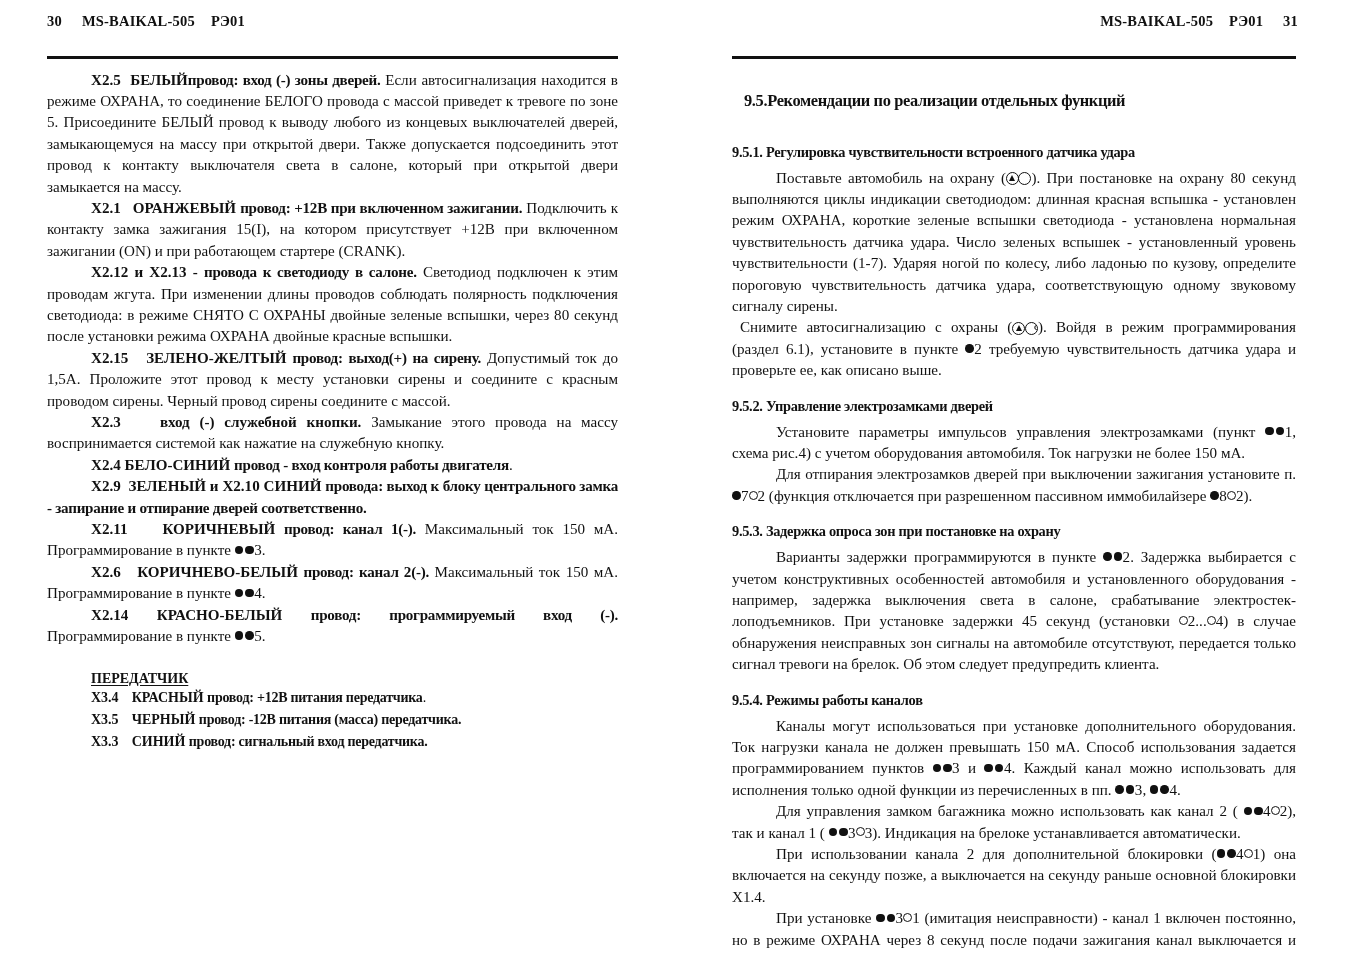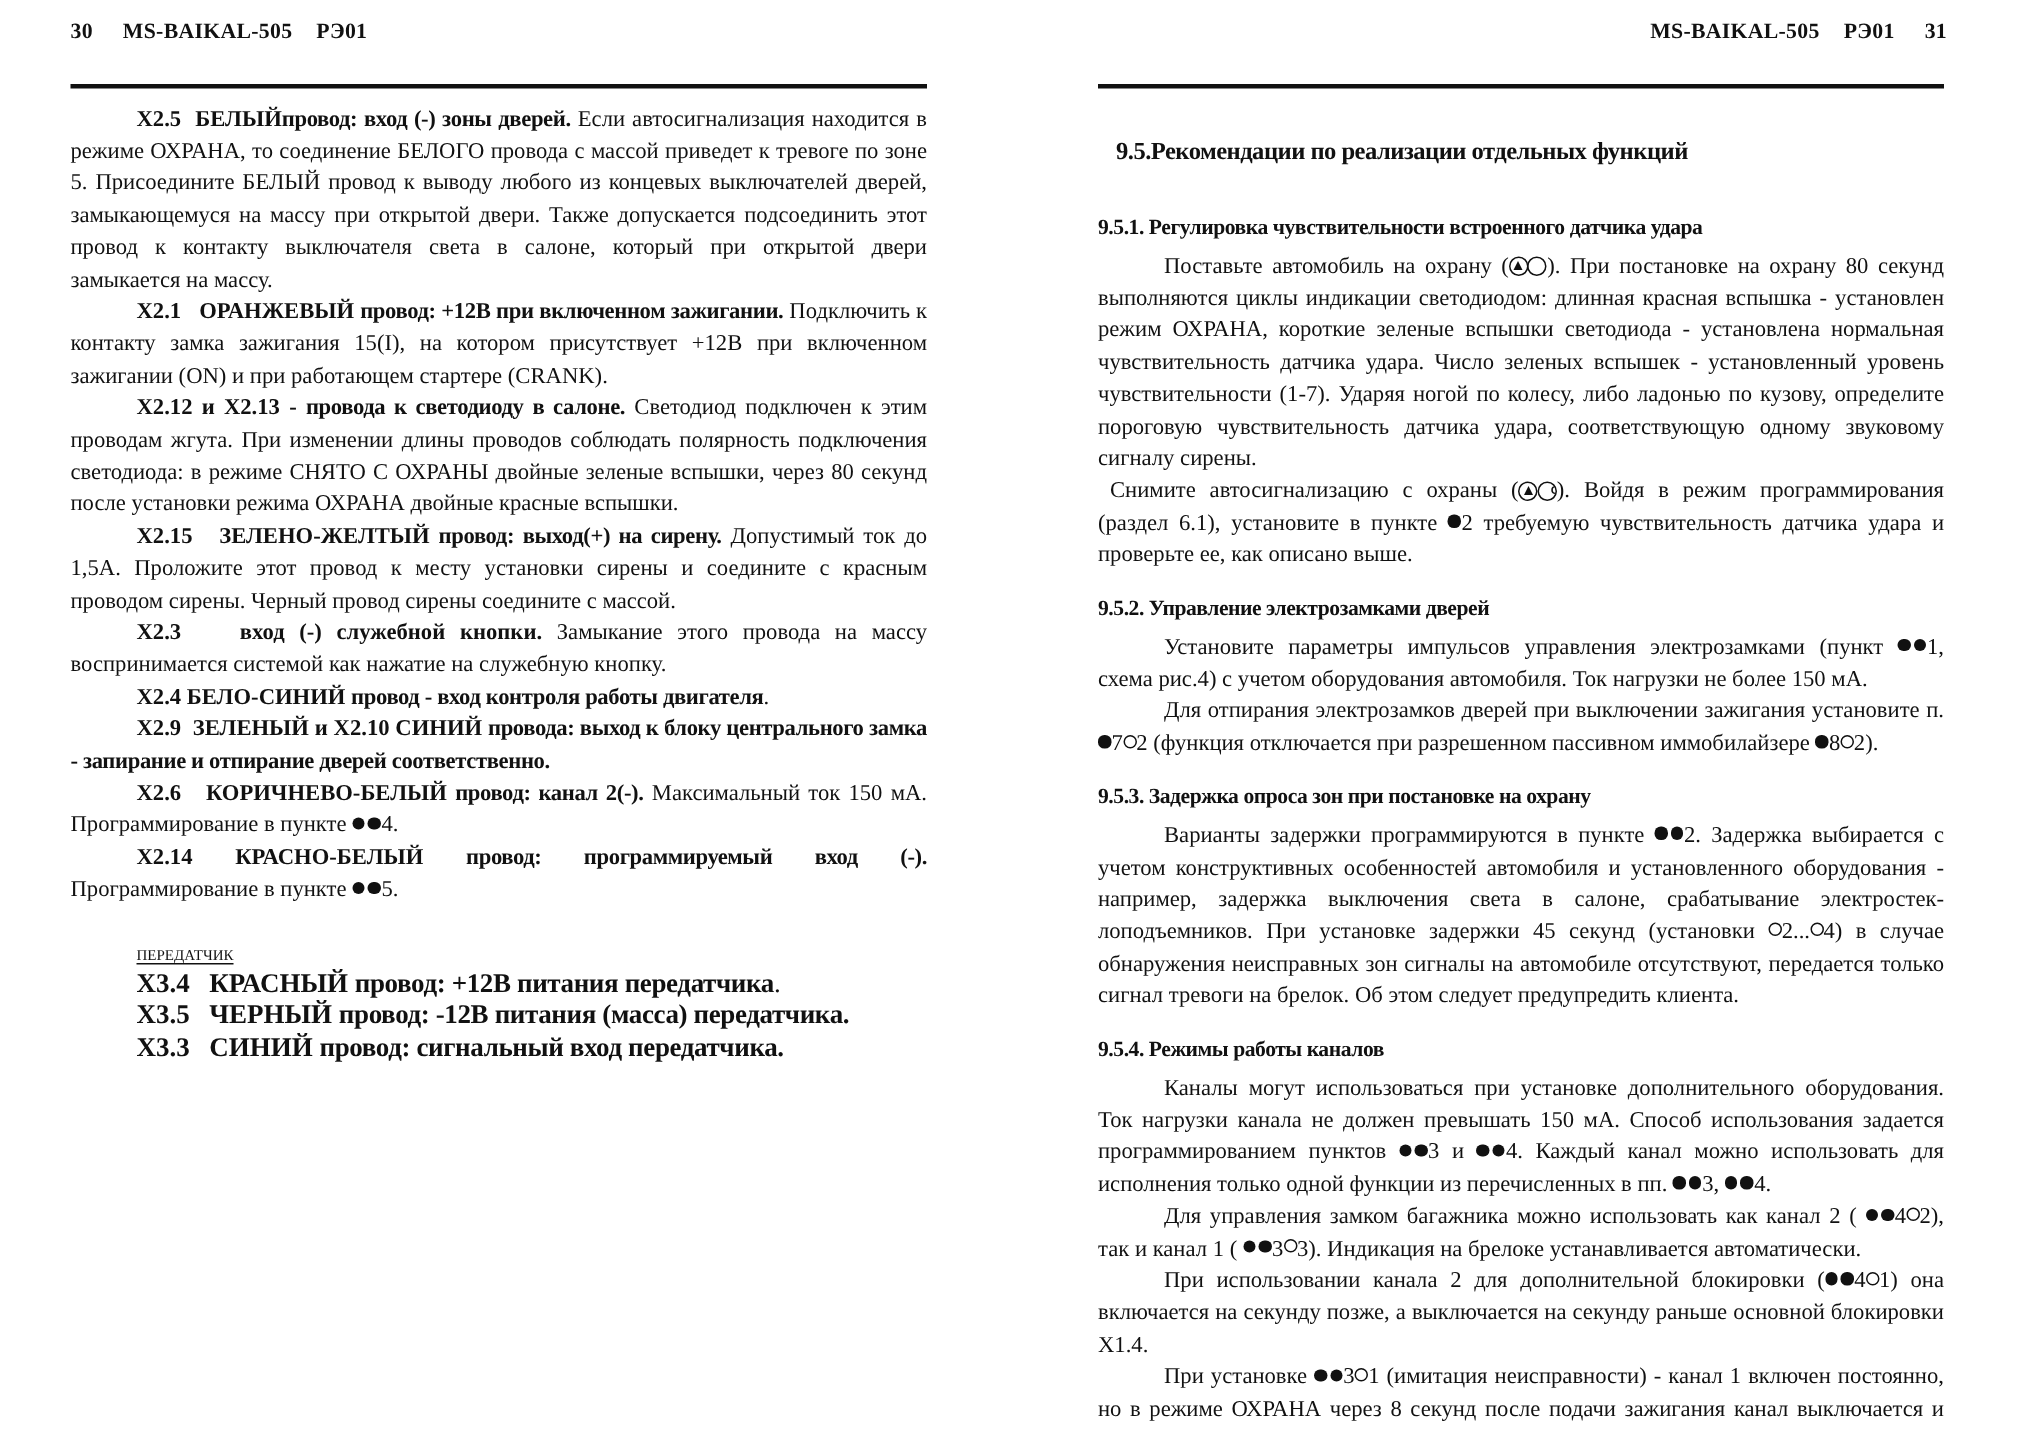--- a/index.html
+++ b/index.html
@@ -82,28 +82,28 @@
     letter-spacing: -0.3px;
     line-height: 20px;
   }
   .sp-6  { height: 6px; }
   .sp-8  { height: 8px; }
   .sp-14 { height: 14px; }
   .sp-18 { height: 18px; }
   .sp-22 { height: 22px; }
 
   .xmit-head {
-    font-weight: normal;
-    font-size: 10px;
+    font-weight: bold;
+    font-size: 14px;
     text-decoration: underline;
     text-underline-offset: 2px;
     display: inline-block;
   }
   .xmit-line {
-    font-size: 18px;
+    font-size: 14px;
     line-height: 21.6px;
     font-weight: bold;
     white-space: nowrap;
   }
   .xmit-gap { display: inline-block; width: 13px; }
 
   
   .dot {
     display: inline-block;
     width: 8.5px; height: 8.5px;
@@ -183,20 +183,21 @@
       <p class="indent"><span class="b">X2.12   и X2.13 -</span>&nbsp;<span class="cond">провода к светодиоду в салоне.</span><span> Светодиод подключен к этим проводам жгута. При изменении длины проводов соблюдать полярность подключения светодиода: в режиме СНЯТО С ОХРАНЫ  двойные зеленые вспышки, через 80 секунд после установки режима ОХРАНА  двойные красные вспышки.</span></p>
 
       <p class="indent"><span class="b">X2.15</span>&nbsp;&nbsp;&nbsp;<span class="b">ЗЕЛЕНО-ЖЕЛТЫЙ</span>&nbsp;<span class="cond">провод:  выход(+) на сирену.</span><span> Допустимый ток до 1,5А. Проложите этот провод к месту установки сирены и соедините с красным проводом сирены. Черный провод сирены соедините с массой.</span></p>
 
       <p class="indent"><span class="b">X2.3</span>&nbsp;&nbsp;&nbsp;&nbsp;<span class="b">вход (-) служебной кнопки.</span><span> Замыкание этого провода на массу воспринимается системой как нажатие на служебную кнопку.</span></p>
 
       <p class="indent"><span class="b">X2.4</span>&nbsp;<span class="b">БЕЛО-СИНИЙ</span>&nbsp;<span class="cond">провод - вход контроля работы двигателя</span><span>.</span></p>
 
       <p class="indent"><span class="b">X2.9</span>&nbsp;&nbsp;<span class="b">ЗЕЛЕНЫЙ и X2.10  СИНИЙ</span>&nbsp;<span class="cond">провода: выход к блоку центрального замка - запирание и отпирание дверей соответственно.</span></p>
 
+      <p class="indent"><span class="b">X2.11</span>&nbsp;&nbsp;&nbsp;&nbsp;<span class="b">КОРИЧНЕВЫЙ</span>&nbsp;<span class="cond">провод: канал 1(-).</span><span> Максимальный ток 150 мА. Программирование в пункте </span><span class="mk"><span class="dot"></span><span class="dot"></span><span>3</span></span><span>.</span></p>
 
       <p class="indent"><span class="b">X2.6</span>&nbsp;&nbsp;&nbsp;<span class="b">КОРИЧНЕВО-БЕЛЫЙ</span>&nbsp;<span class="cond">провод: канал 2(-).</span><span> Максимальный ток 150 мА. Программирование в пункте </span><span class="mk"><span class="dot"></span><span class="dot"></span><span>4</span></span><span>.</span></p>
 
       <p class="indent"><span class="b">X2.14</span>&nbsp;<span class="b">КРАСНО-БЕЛЫЙ</span>&nbsp;<span class="cond">провод: программируемый вход (-).</span><span> Программирование в пункте </span><span class="mk"><span class="dot"></span><span class="dot"></span><span>5</span></span><span>.</span></p>
 
       <div class="sp-22"></div>
 
       <div style="padding-left:44px;">
         <div><span class="xmit-head">ПЕРЕДАТЧИК</span></div>
 

